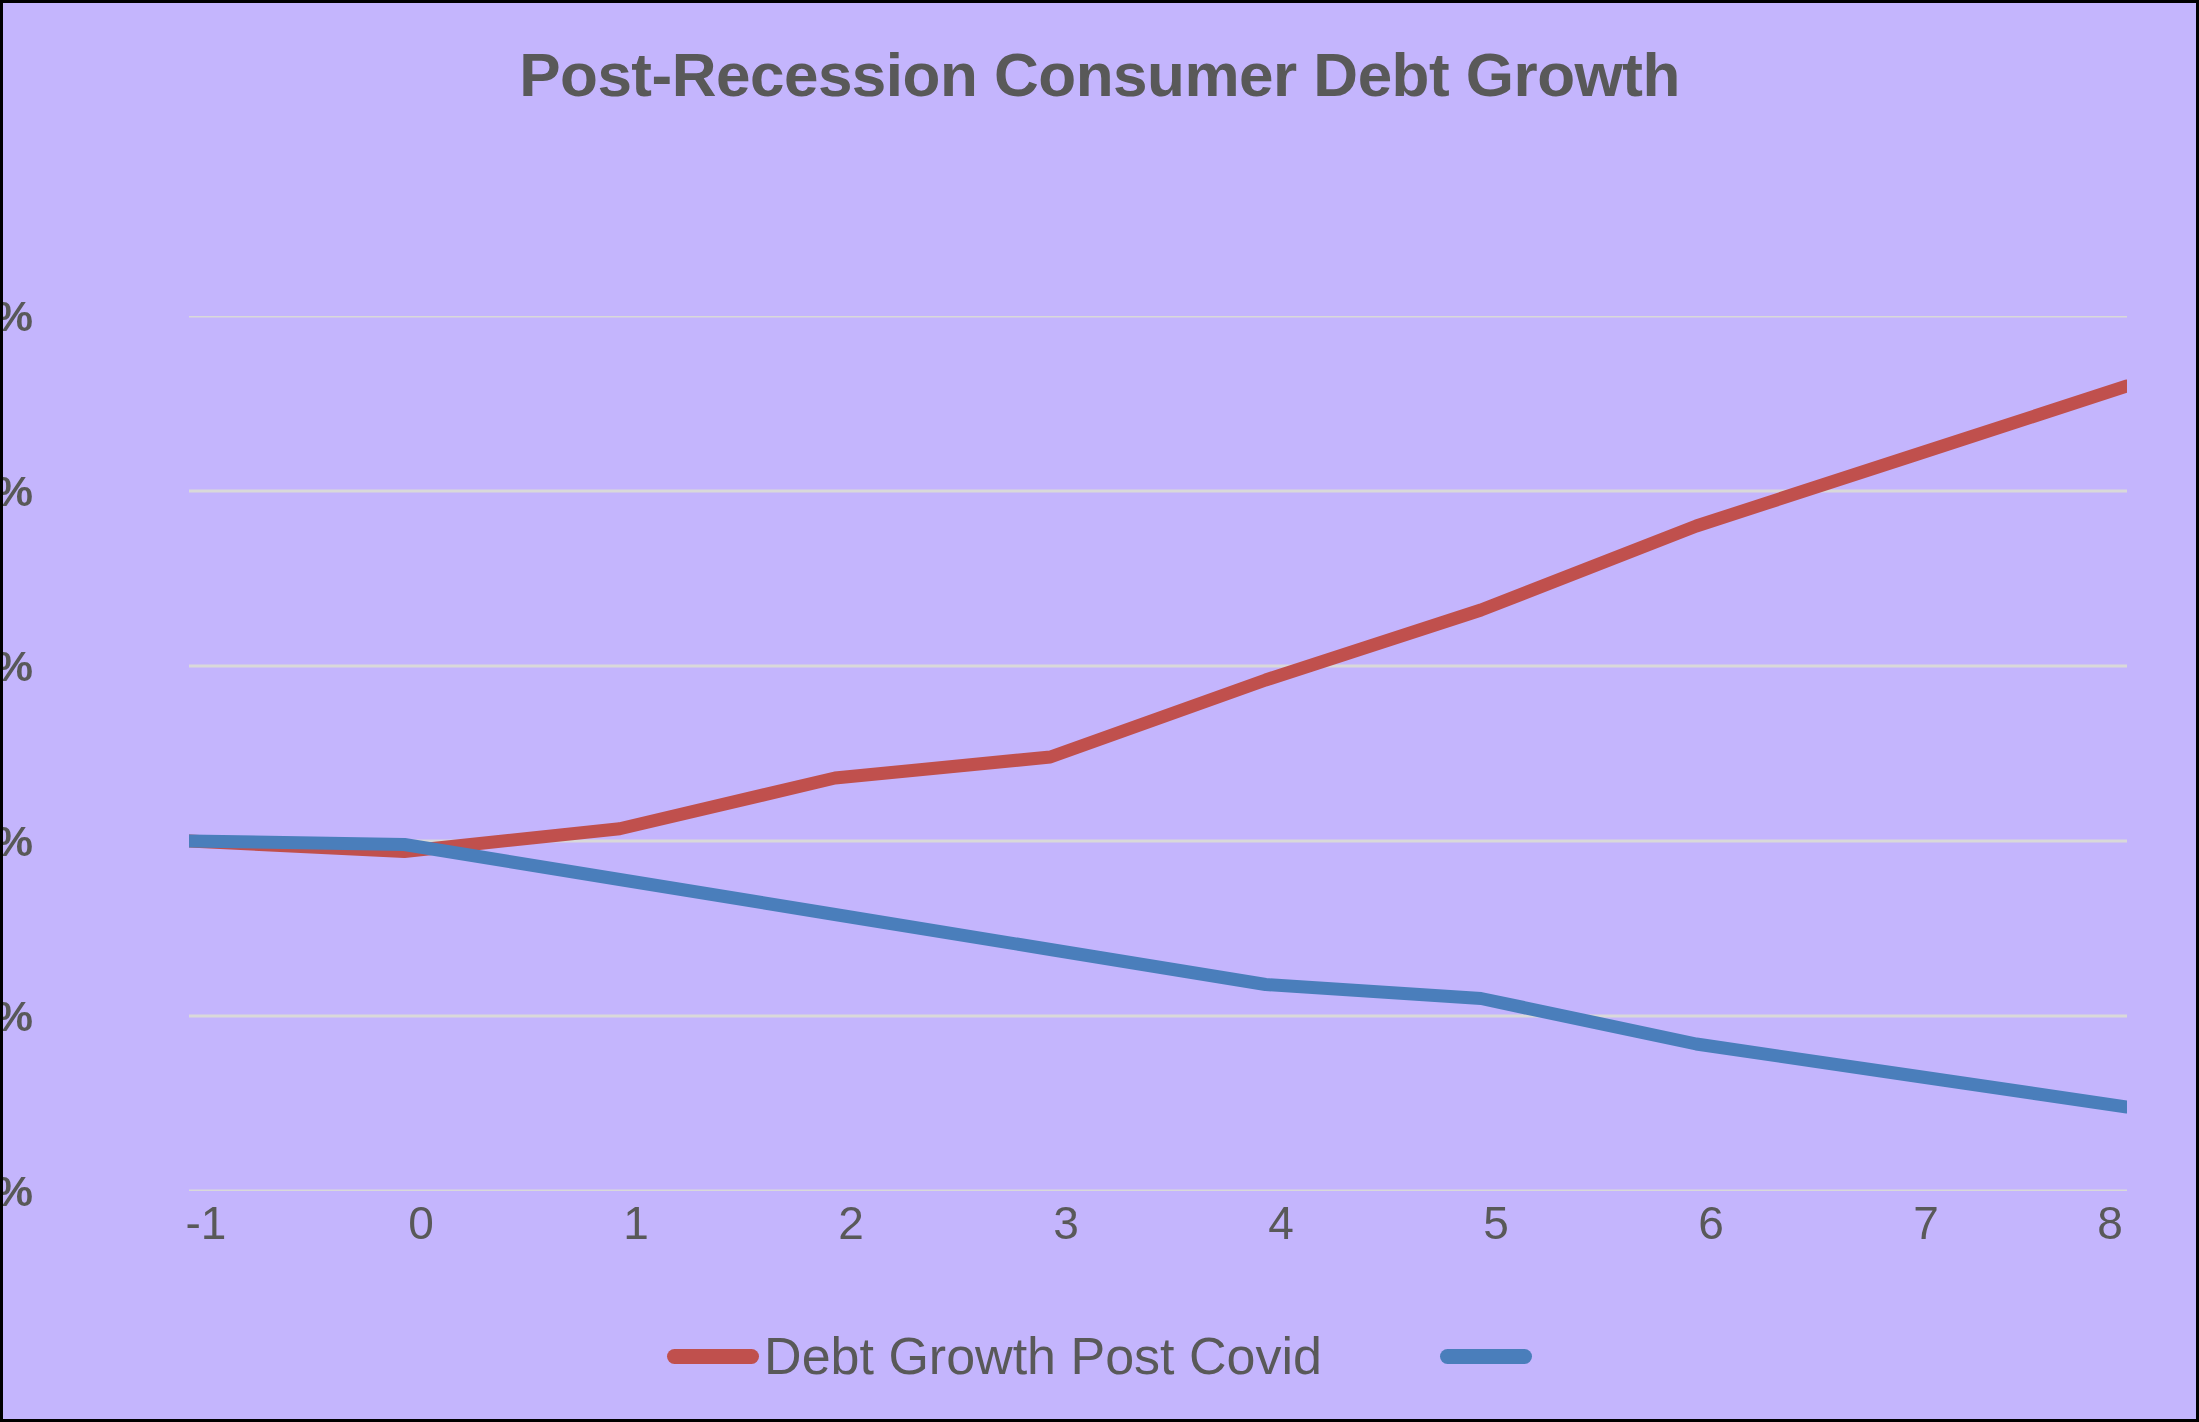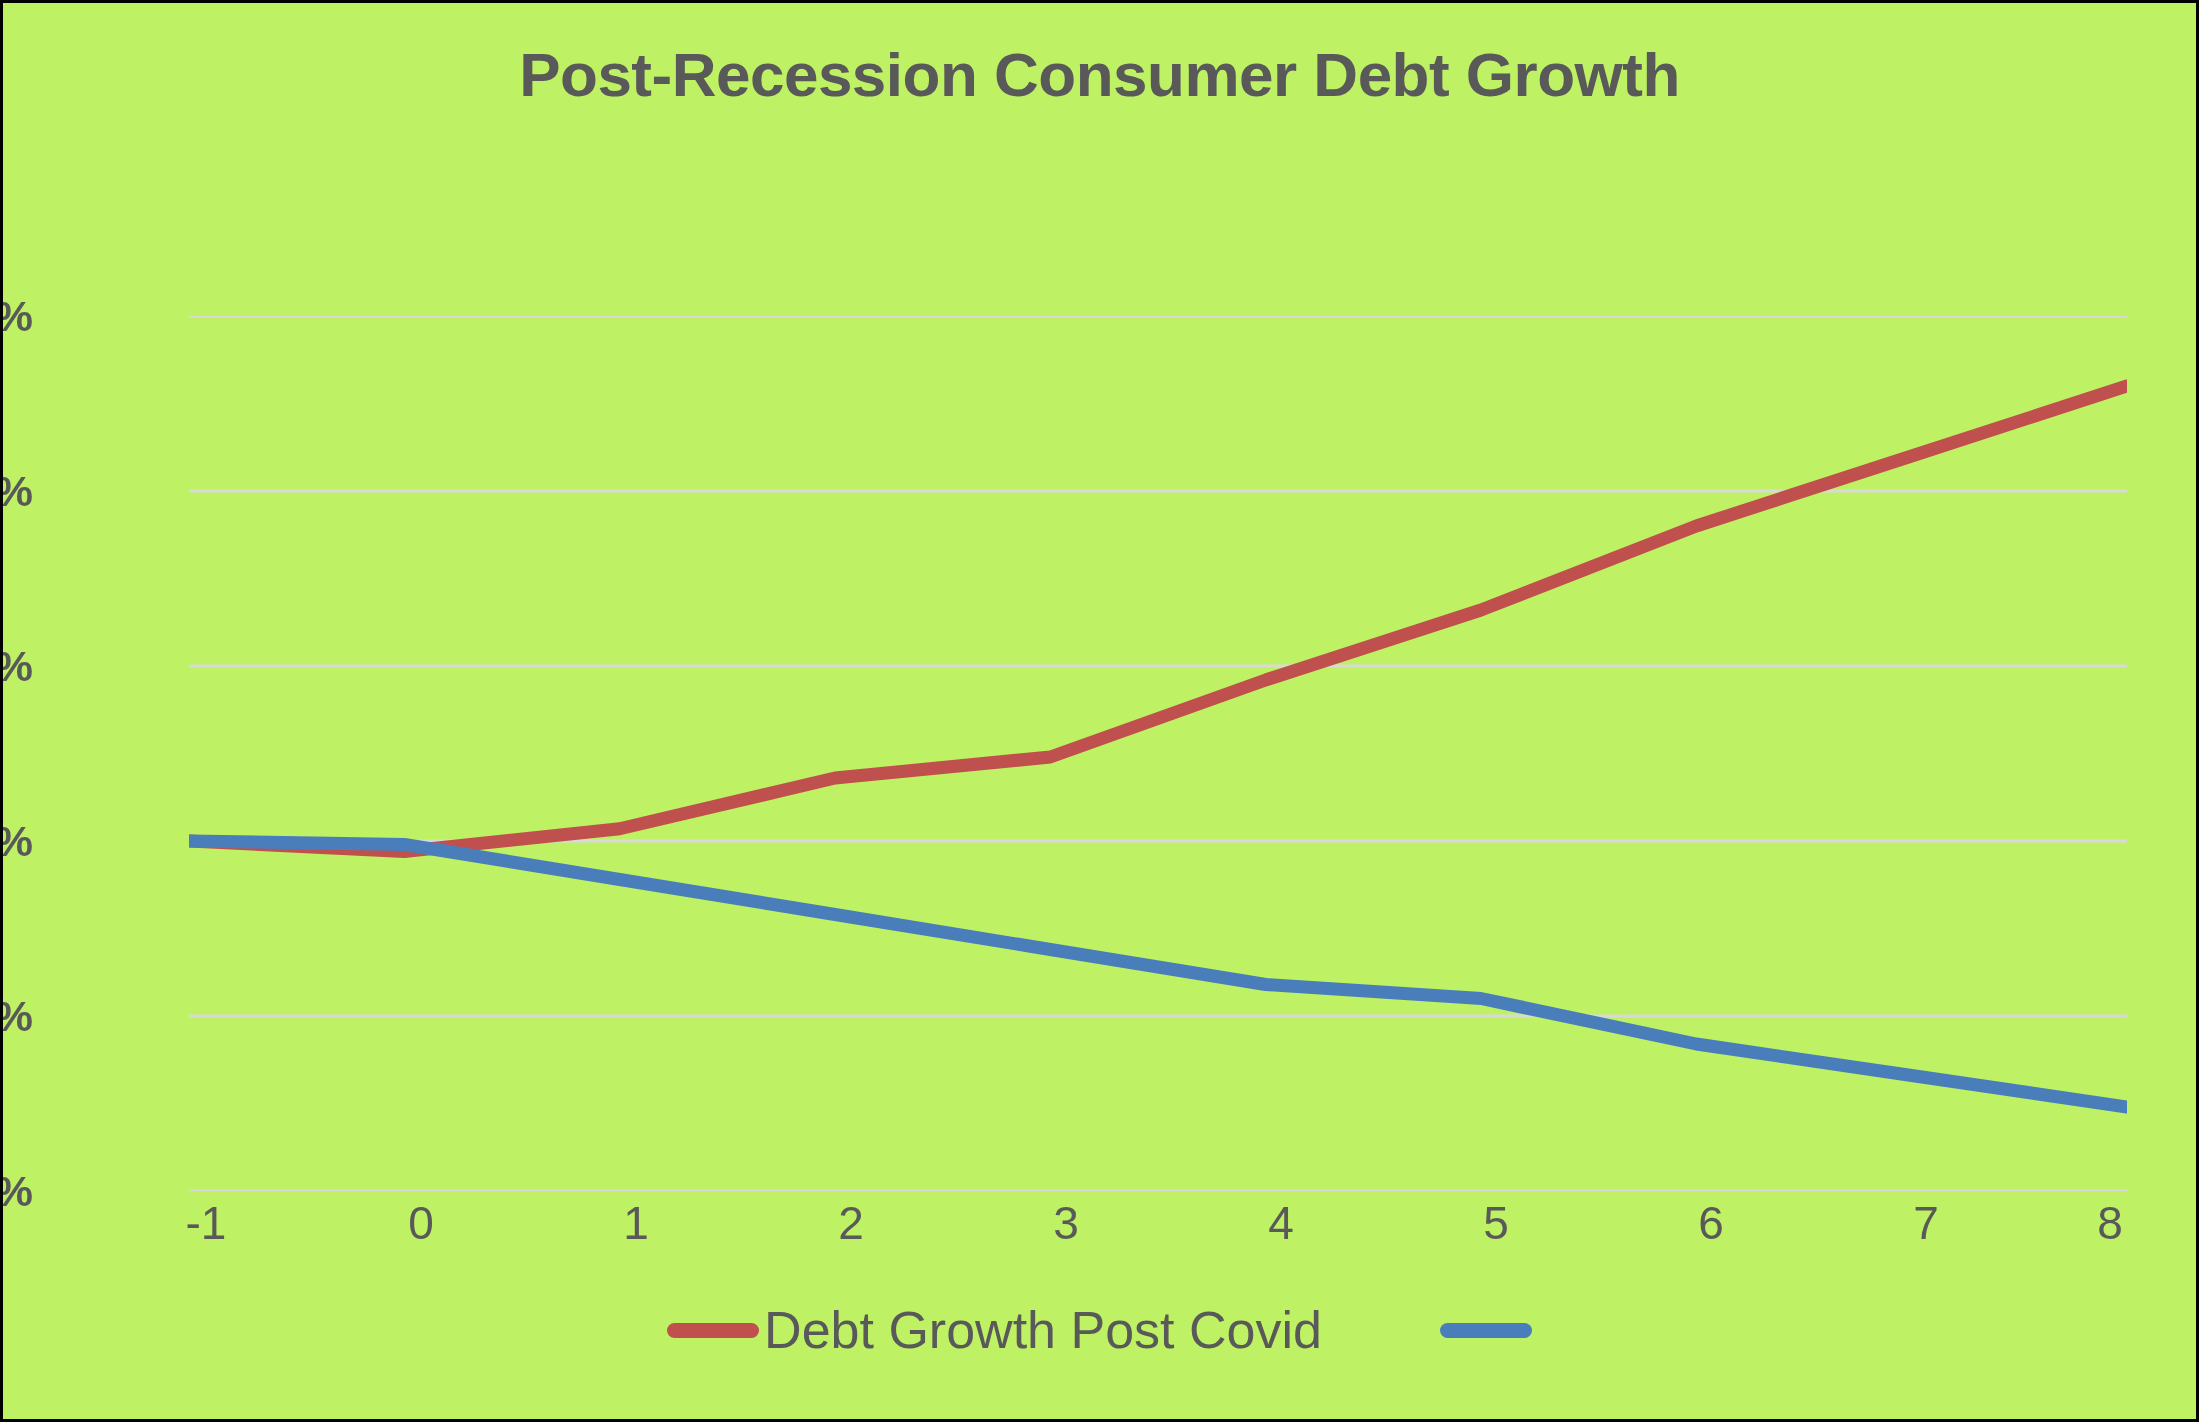--- a/index.html
+++ b/index.html
@@ -7,21 +7,21 @@
     padding: 0;
     background: #ffffff;
   }
   body {
     font-family: "Liberation Sans", sans-serif;
   }
   #figure {
     position: relative;
     width: 2199px;
     height: 1422px;
-    background: #bef264;
+    background: #c4b5fd;
     border: 3px solid #000000;
     box-sizing: border-box;
     overflow: hidden;
   }
 
   
   #title-block {
     position: absolute;
     left: 0;
     top: 34px;
@@ -88,20 +88,21 @@
     width: 100%;
     display: flex;
     justify-content: center;
     align-items: center;
     gap: 118px;
   }
   .legend-item {
     display: flex;
     align-items: center;
     gap: 5px;
+    margin-top: 26px;
   }
   .legend-swatch {
     width: 92px;
     height: 15px;
     border-radius: 8px;
     flex: none;
   }
   .legend-label {
     color: #595959;
     font-size: 52px;

